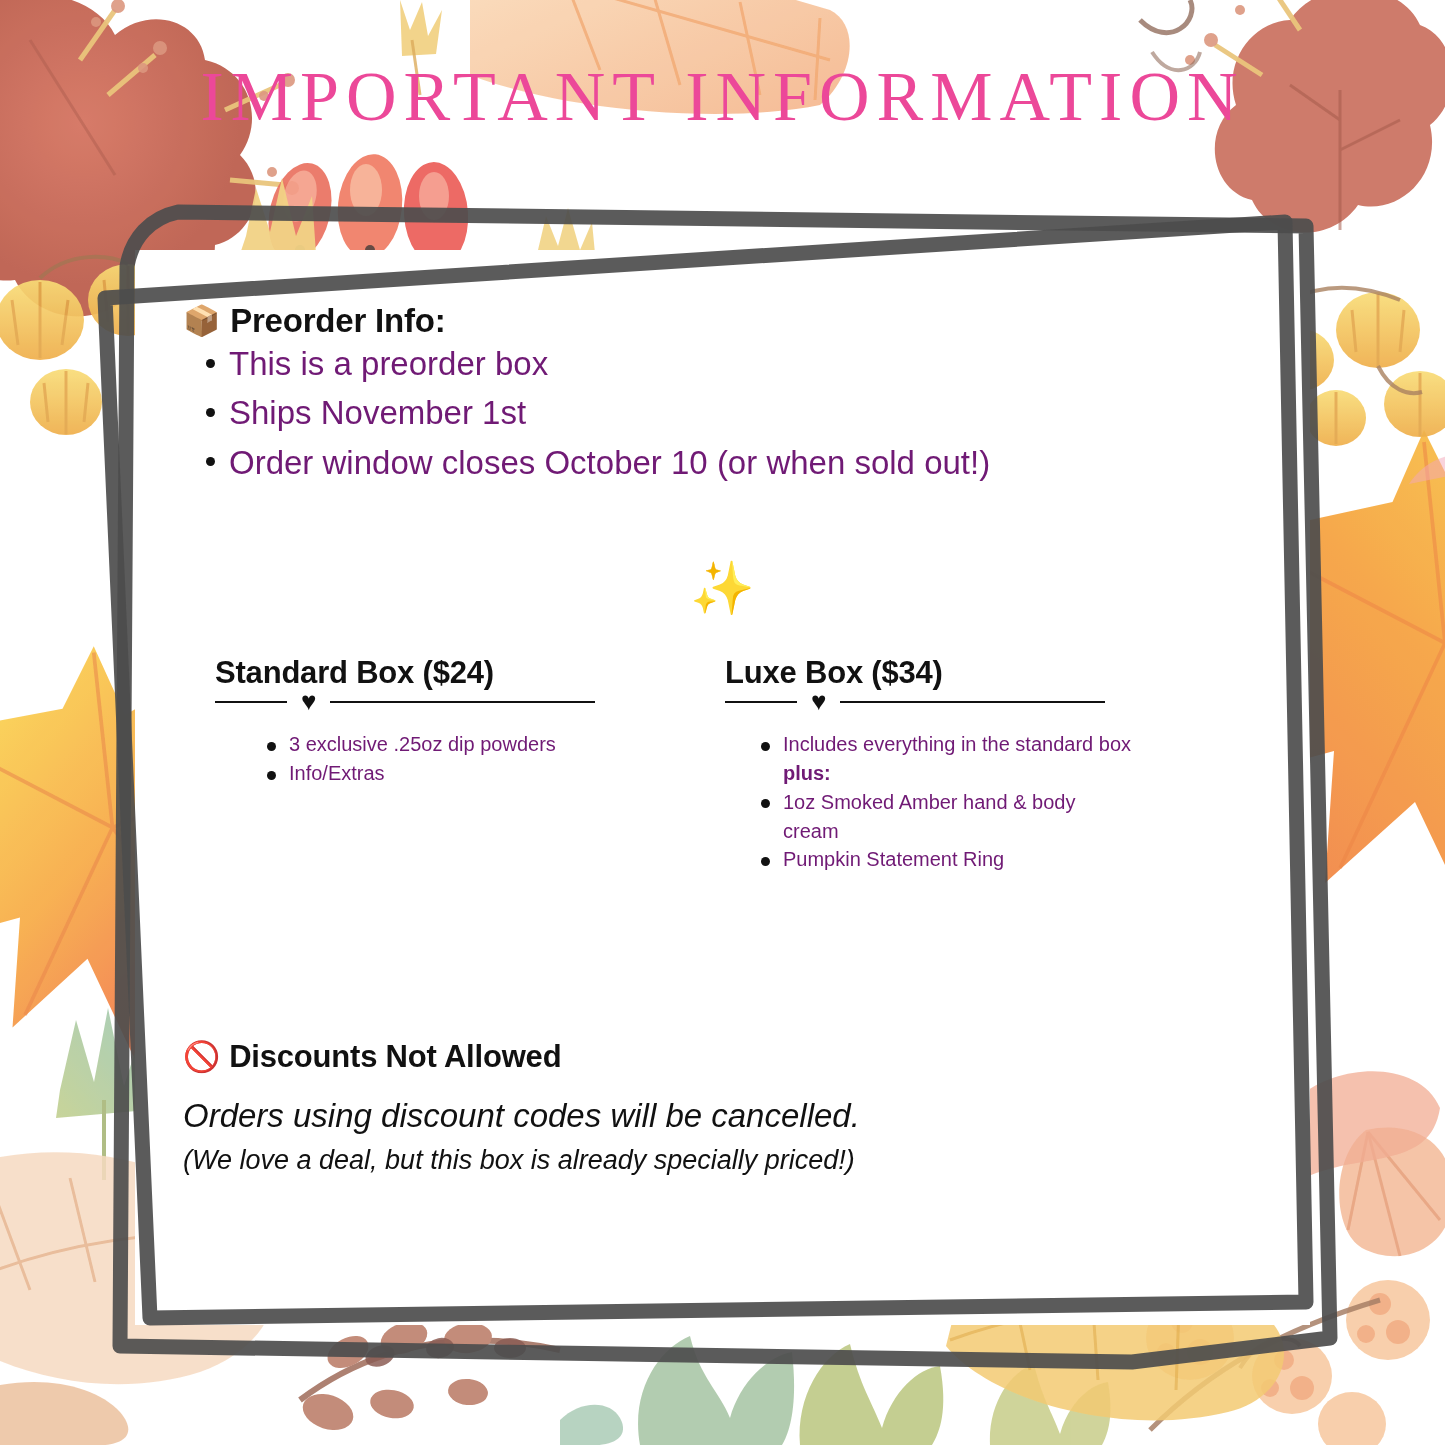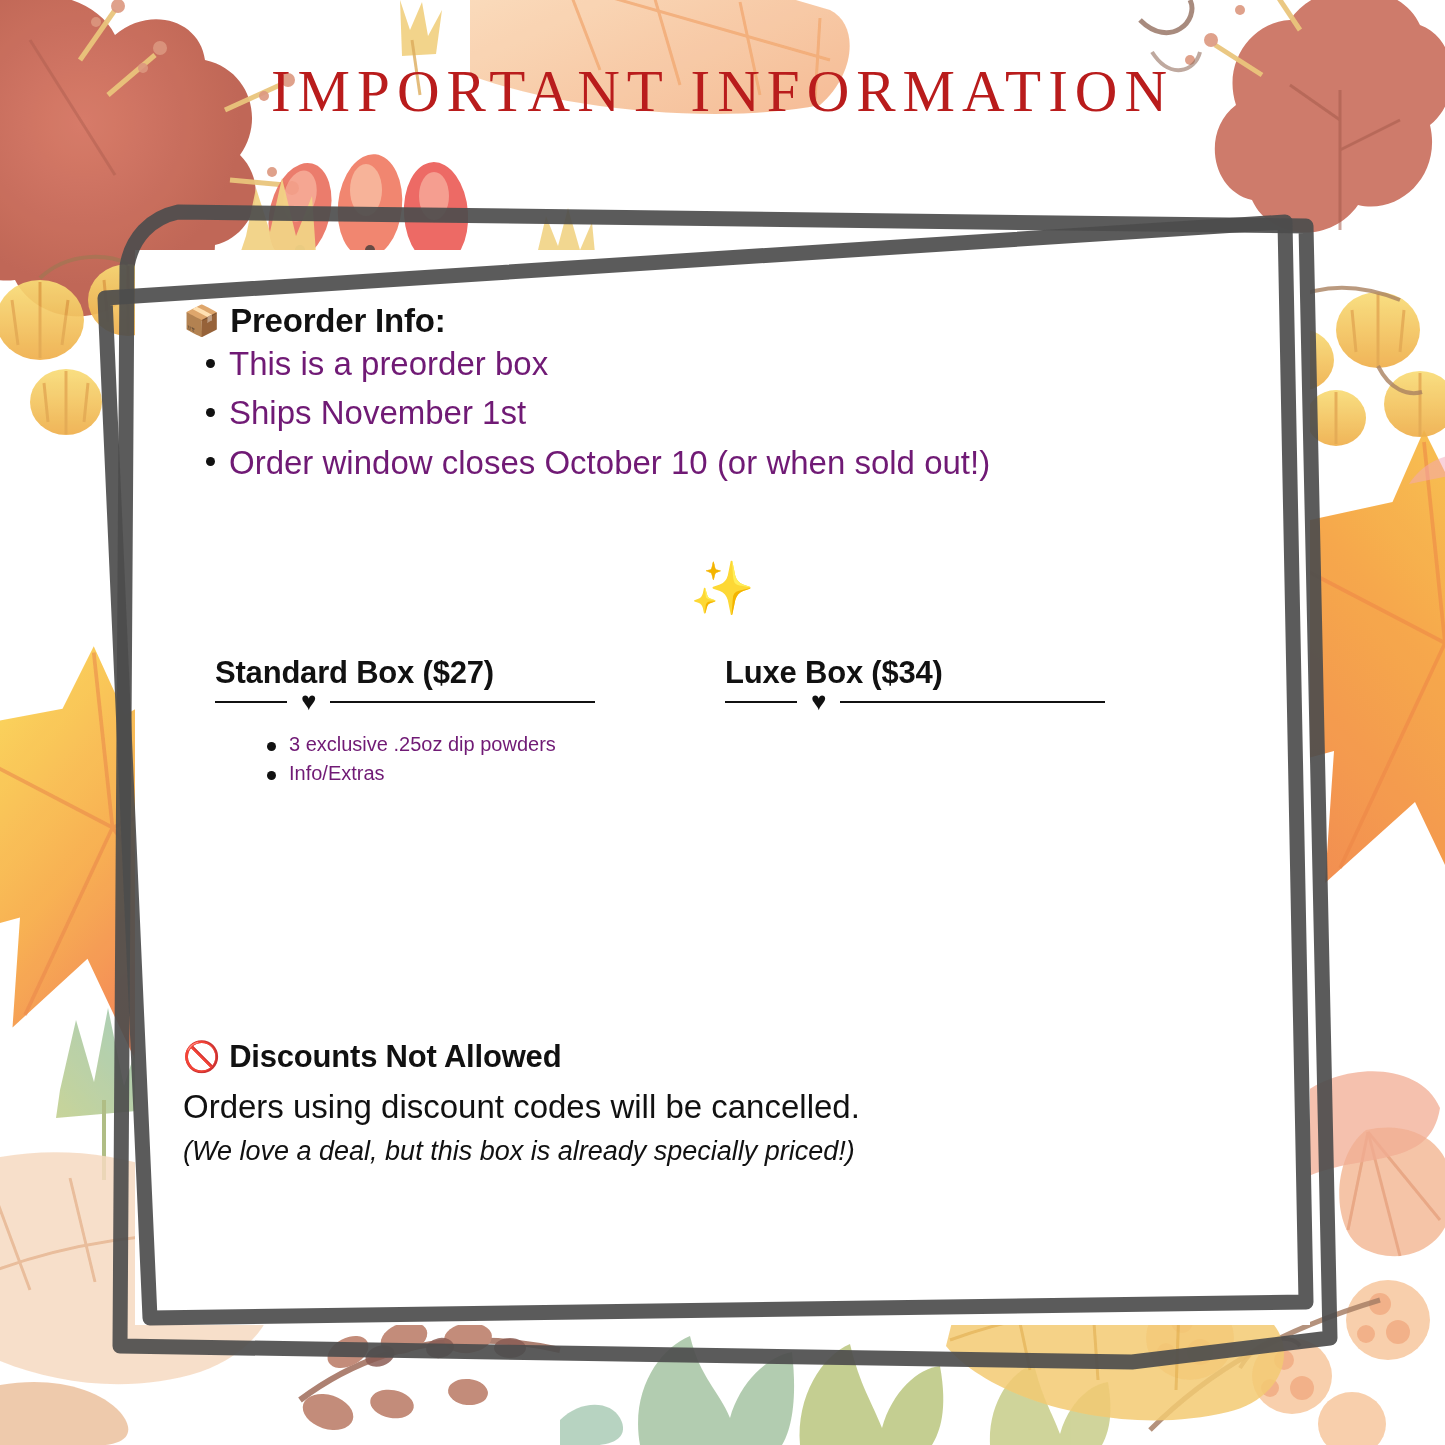--- a/index.html
+++ b/index.html
@@ -28,24 +28,24 @@
   
   #frame{position:absolute;inset:0;z-index:3;pointer-events:none;}
   #frame svg{position:absolute;inset:0;width:1445px;height:1445px;}
 
   
   #title{
     position:absolute;top:62px;left:0;width:1445px;
     text-align:center;
     z-index:4;
     font-family:"Liberation Serif","DejaVu Serif",serif;
-    font-size:59px;
+    font-size:70px;
     letter-spacing:7px;
     line-height:1.0;
-    color:#b91c1c;
+    color:#ec4899;
     font-weight:400;
     white-space:nowrap;
   }
 
   
   #content{
     position:absolute;
     left:135px;top:250px;
     width:1175px;height:1075px;
     z-index:5;
@@ -101,21 +101,21 @@
   .col-right ul.plain{margin-left:10px;}
   b.plus{font-weight:700;}
 
   
   .discount{position:absolute;left:48px;top:790px;width:1000px;}
   .disc-head{
     font-size:31px;font-weight:700;letter-spacing:-.2px;
     display:flex;align-items:center;gap:9px;line-height:1.1;
   }
   .disc-head .emoji{font-size:30px;line-height:1;color:#E8283C;}
-  .disc-line{font-size:33px;line-height:1.47;margin-top:9px;}
+  .disc-line{font-size:33px;line-height:1.47;margin-top:18px;font-style:italic;}
   .disc-note{font-size:27px;line-height:1.47;font-style:italic;}
 </style>
 </head>
 <body>
 
 <div id="stage">
 
   <div id="bg">
     <svg viewBox="0 0 1445 1445" xmlns="http://www.w3.org/2000/svg">
       <defs>
@@ -443,39 +443,44 @@
       </ul>
     </section>
 
     <div class="whats">
       <span class="emoji">✨</span>
     </div>
 
     <div class="cols">
 
       <div class="col col-left">
-        <div class="col-head">Standard Box ($27)</div>
+        <div class="col-head">Standard Box ($24)</div>
         <div class="divider">
           <span class="seg-short"></span>
           <span class="heart">♥</span>
           <span class="seg-long"></span>
         </div>
         <ul class="plain">
           <li>3 exclusive .25oz dip powders</li>
           <li>Info/Extras</li>
         </ul>
       </div>
 
       <div class="col col-right">
         <div class="col-head">Luxe Box ($34)</div>
         <div class="divider">
           <span class="seg-short"></span>
           <span class="heart">♥</span>
           <span class="seg-long"></span>
         </div>
+        <ul class="plain">
+          <li><span>Includes everything in the standard box </span><b class="plus">plus:</b></li>
+          <li>1oz Smoked Amber hand &amp; body cream</li>
+          <li>Pumpkin Statement Ring</li>
+        </ul>
       </div>
 
     </div>
 
     <section class="discount">
       <div class="disc-head">
         <span class="emoji">🚫</span>
         <span>Discounts Not Allowed</span>
       </div>
       <div class="disc-line">Orders using discount codes will be cancelled.</div>

